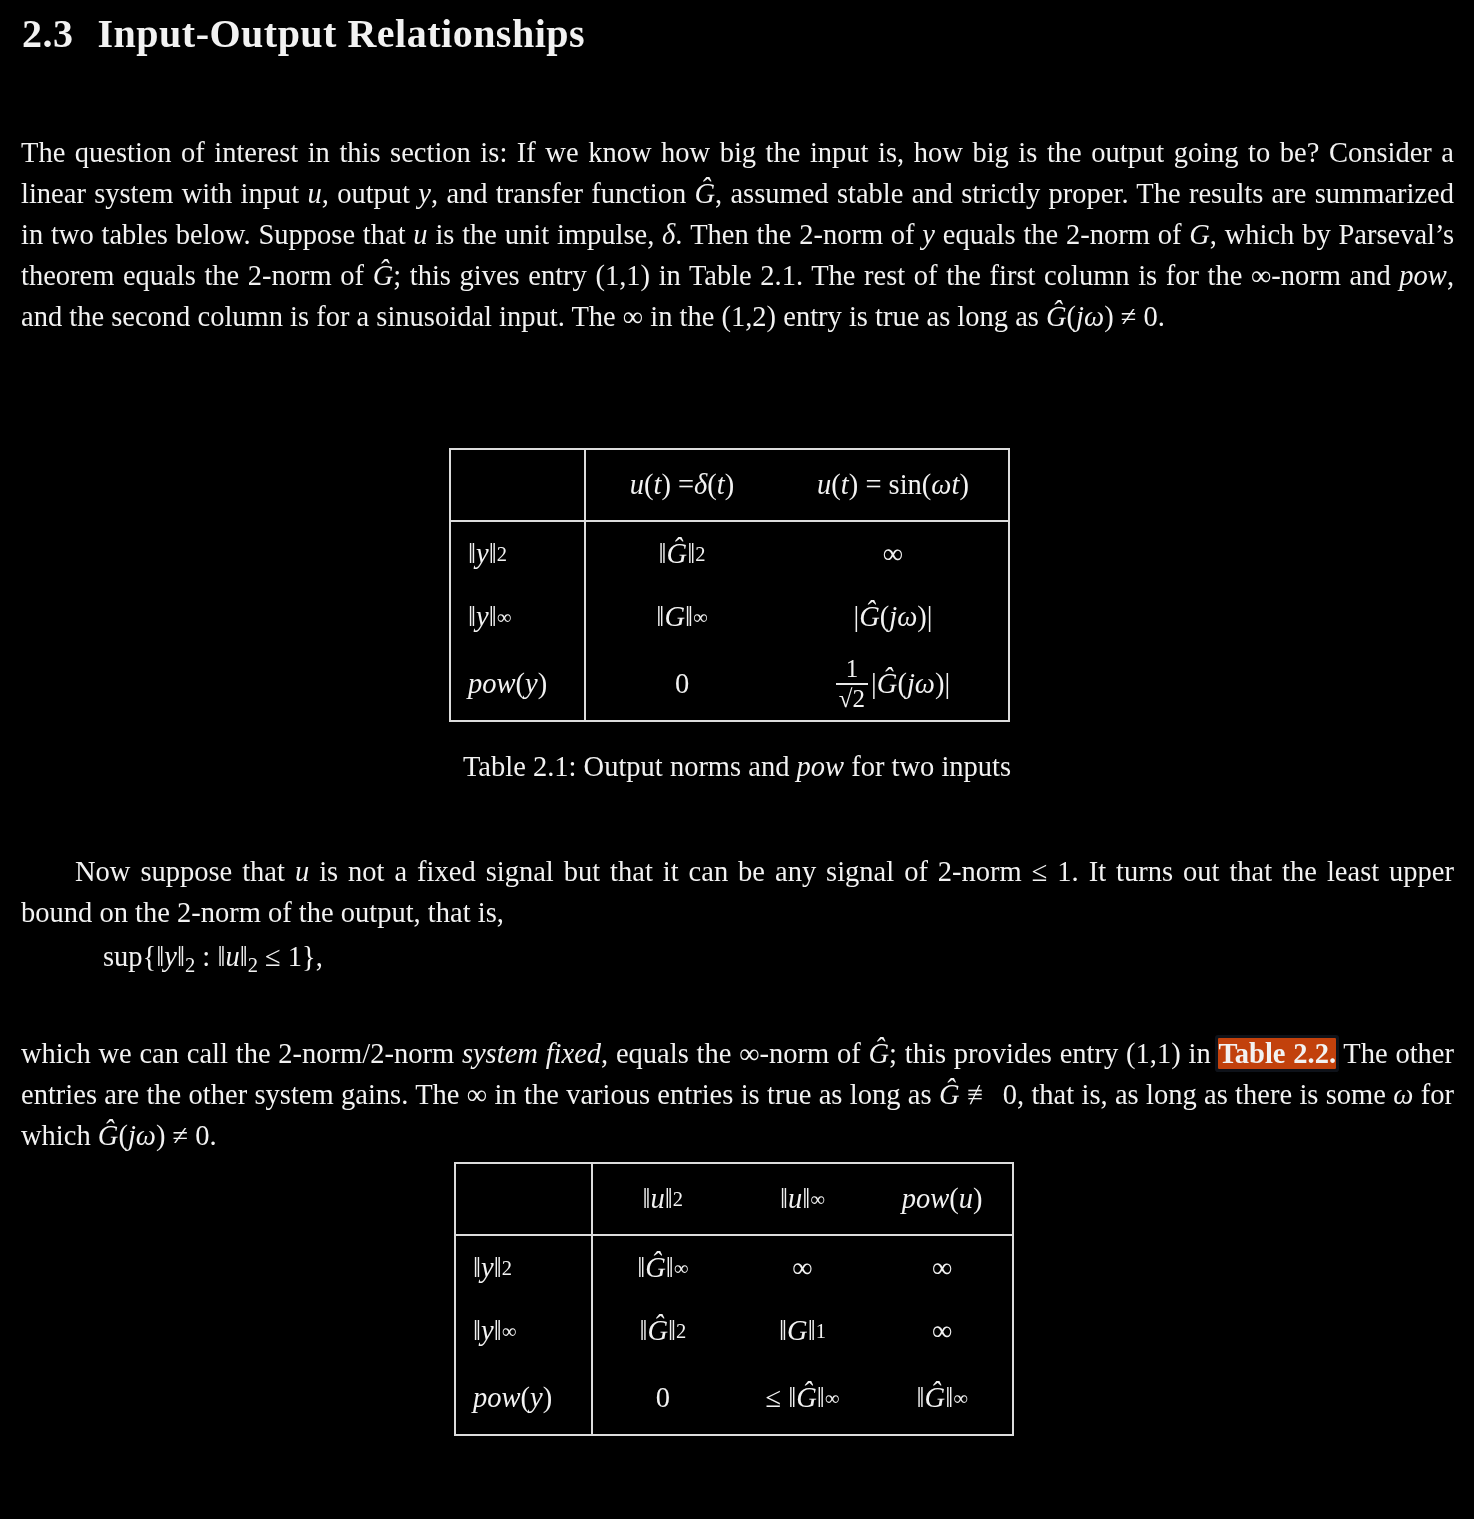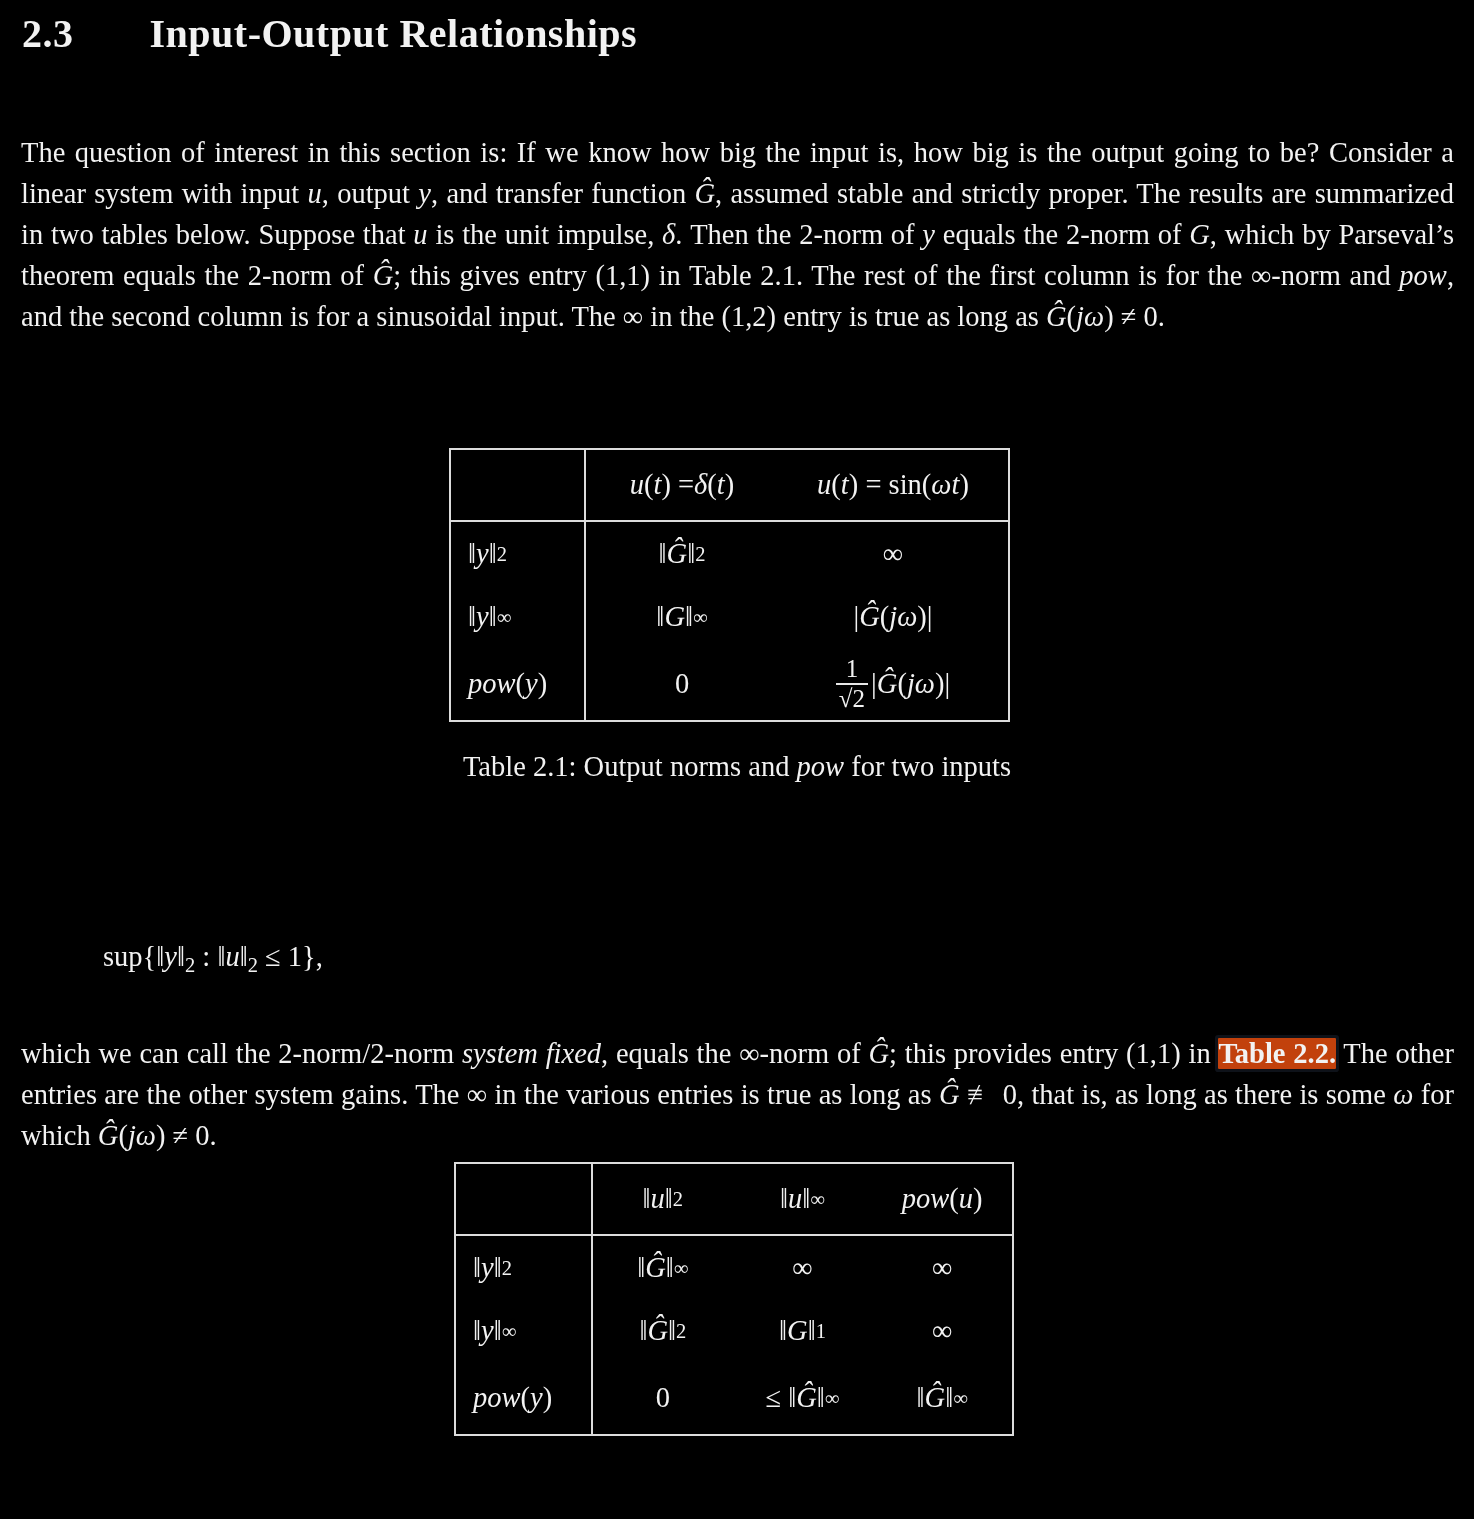--- a/index.html
+++ b/index.html
@@ -12,21 +12,21 @@
     font-size:28.5px;
     overflow:hidden;
   }
   i{font-style:italic;}
   sub{font-size:0.72em;vertical-align:-0.28em;line-height:0;}
   .heading{
     position:absolute;top:10px;left:22px;
     font-weight:bold;font-size:40px;line-height:48px;
     letter-spacing:0.5px;white-space:nowrap;
   }
-  .heading .num{margin-right:76px;}
+  .heading .num{margin-right:24px;}
   .para{
     position:absolute;left:21px;width:1433px;
     text-align:justify;line-height:41px;
   }
   #p1{top:103px;}
   #p2{top:822px;text-indent:54px;}
   #p3{top:1004px;}
   .equation{
     position:absolute;top:936px;left:103px;line-height:41px;
   }
@@ -97,20 +97,21 @@
             <span class="fden">√2</span>
           </span>
           <span>|<i>Ĝ</i>(<i>jω</i>)|</span>
         </div>
       </div>
     </div>
   </div>
 
   <div class="caption" id="cap1">Table 2.1: Output norms and <i>pow</i> for two inputs</div>
 
+  <p class="para" id="p2">Now suppose that <i>u</i> is not a fixed signal but that it can be any signal of 2-norm ≤ 1. It turns out that the least upper bound on the 2-norm of the output, that is,</p>
 
   <div class="equation">sup{‖<i>y</i>‖<sub>2</sub> : ‖<i>u</i>‖<sub>2</sub> ≤ 1},</div>
 
   <p class="para" id="p3"><span>which we can call the 2-norm/2-norm <i>system fixed</i>, equals the ∞-norm of <i>Ĝ</i>; this provides entry (1,1) in </span><span class="link-hl">Table 2.2.</span><span> The other entries are the other system gains. The ∞ in the various entries is true as long as <i>Ĝ</i> ≢ 0, that is, as long as there is some <i>ω</i> for which <i>Ĝ</i>(<i>jω</i>) ≠ 0.</span></p>
 
   <div class="tblwrap" id="tbl2">
     <div class="tbl">
       <div class="tr thead">
         <div class="td label"></div>
         <div class="td">‖<i>u</i>‖<sub>2</sub></div>

